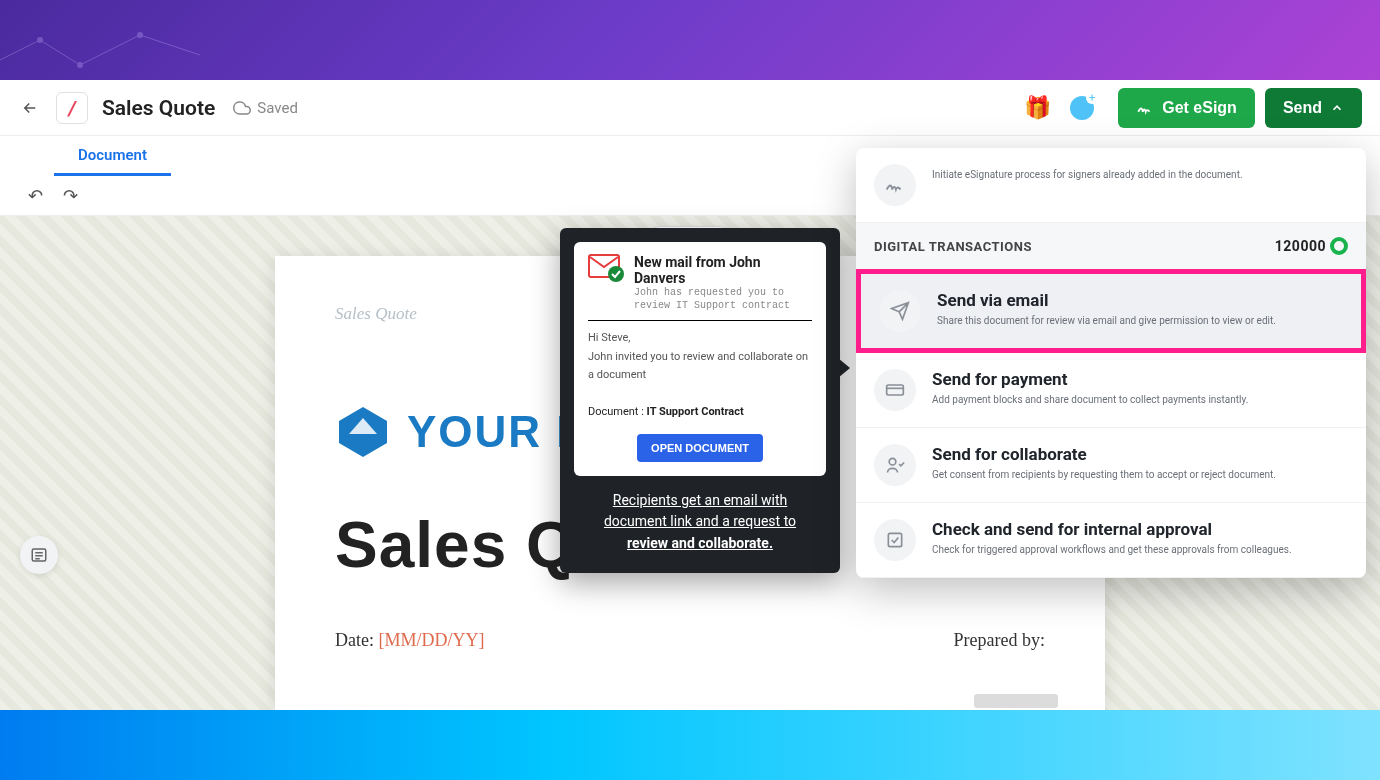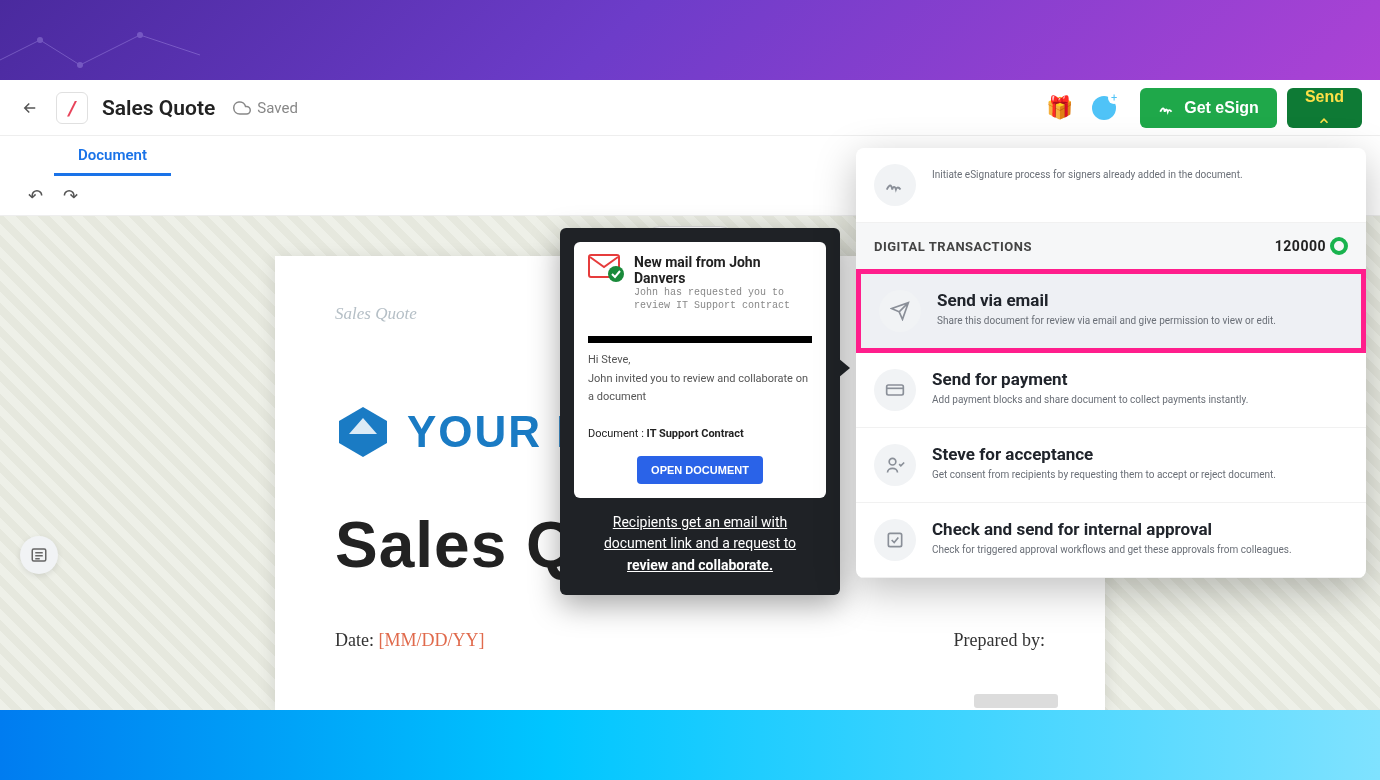--- a/index.html
+++ b/index.html
@@ -10,21 +10,21 @@
 .back { width:24px; height:24px; display:flex; align-items:center; justify-content:center; cursor:pointer; color:#555; }
 .doc-icon { width:32px; height:32px; border:1px solid #e0e0e0; border-radius:6px; display:flex; align-items:center; justify-content:center; margin-left:14px; color:#e8435a; font-style:italic; font-weight:bold; font-size:20px; }
 .doc-title { font-size:21px; font-weight:600; color:#222; margin-left:14px; }
 .saved-wrap { display:flex; align-items:center; margin-left:18px; color:#888; gap:6px; font-size:15px; }
 .spacer { flex:1; }
 .gift-icon { font-size:22px; margin-right:18px; cursor:pointer; }
 .user-icon { width:24px; height:24px; border-radius:50%; background:#4fc3f7; margin-right:24px; position:relative; cursor:pointer; }
 .user-icon::after{content:"+";position:absolute;top:-4px;right:-4px;font-size:11px;color:#4fc3f7;background:#fff;border-radius:50%;width:12px;height:12px;display:flex;align-items:center;justify-content:center;}
 .btn { height:40px; border-radius:6px; border:none; display:flex; align-items:center; padding:0 18px; font-size:16px; font-weight:600; cursor:pointer; gap:8px; }
 .btn-esign { background:#1fa84a; color:#fff; margin-right:10px; }
-.btn-send { background:#0e7a35; color:#fde047;flex-direction:column; }
+.btn-send { background:#0e7a35; color:#ffffff; }
 .tabs-row { height:40px; display:flex; align-items:flex-end; padding:0 18px; }
 .tab-pad{width:36px;}
 .tab { padding:0 24px; height:40px; display:flex; align-items:center; font-size:15px; font-weight:600; color:#1a73e8; border-bottom:3px solid #1a73e8; cursor:pointer; }
 .toolbar { height:40px; display:flex; align-items:center; padding:0 28px; gap:20px; border-bottom:1px solid #eee; }
 .tool { color:#555; cursor:pointer; font-size:18px; }
 .canvas { flex:1; background:repeating-linear-gradient(45deg,#eef0e8,#eef0e8 8px,#e6e8de 8px,#e6e8de 16px); position:relative; padding:40px 0 0 0; display:flex; justify-content:center; }
 .page { width:830px; background:#fff; box-shadow:0 4px 18px rgba(0,0,0,.12); padding:48px 60px; position:relative; }
 .outline-btn { position:absolute; left:20px; top:320px; width:38px; height:38px; border-radius:50%; background:#f1f3f5; display:flex; align-items:center; justify-content:center; color:#666; cursor:pointer; box-shadow:0 2px 6px rgba(0,0,0,.1); }
 .page-label { color:#b5bfc6; font-size:17px; font-style:italic; font-family:Georgia,serif; margin-bottom:6px; }
 .divider-sm { width:70px; height:3px; background:#2a87e0; border-radius:2px; position:absolute; right:332px; top:50px; opacity:.4; }
@@ -43,21 +43,21 @@
 .fly-item { display:flex; gap:16px; padding:16px 18px; cursor:pointer; border-bottom:1px solid #f1f1f1; }
 .fly-item.highlight { border:5px solid #ff1e8c; background:#eef0f4; }
 .fly-icon { width:42px; height:42px; border-radius:50%; background:#f1f3f5; display:flex; align-items:center; justify-content:center; color:#8a8f98; flex-shrink:0; font-size:18px; }
 .fly-body { flex:1; }
 .fly-title { font-size:17px; font-weight:700; color:#20242b; display:flex; align-items:center; gap:10px; }
 .rec-badge { background:#2a72e8; color:#fff; font-size:12px; font-weight:700; padding:2px 8px; border-radius:4px; }
 .fly-desc { font-size:10px; color:#6a6f77; margin-top:4px; line-height:1.45; }
 .tooltip-card { position:absolute; left:560px; top:228px; width:280px; background:#1f2226; border-radius:6px; padding:14px 14px 18px 14px; z-index:4; box-shadow:0 10px 30px rgba(0,0,0,.35); }
 .tt-arrow { position:absolute; right:-10px; top:130px; width:0; height:0; border-top:10px solid transparent; border-bottom:10px solid transparent; border-left:12px solid #1f2226; }
 .tt-inner { background:#fff; border-radius:6px; padding:12px 14px 14px 14px; }
-.tt-head { display:flex; gap:10px; align-items:flex-start; border-bottom:7px solid #000000; padding-bottom:24px; margin-bottom:8px; }
+.tt-head { display:flex; gap:10px; align-items:flex-start; border-bottom:1px solid #000000; padding-bottom:8px; margin-bottom:8px; }
 .tt-mail-icn { width:36px; height:28px; position:relative; flex-shrink:0; }
 .tt-title { font-size:14px; font-weight:700; color:#222; }
 .tt-sub { font-size:10px; color:#888; line-height:1.3;font-family:Liberation Mono, monospace; }
 .tt-body { font-size:11px; color:#555; line-height:1.7; }
 .tt-doc { font-size:11px; color:#222; margin-top:18px; }
 .tt-doc b { font-weight:700; }
 .tt-btn { background:#2a63e8; color:#fff; border:none; border-radius:4px; padding:8px 14px; font-size:11px; font-weight:700; margin-top:12px; cursor:pointer; display:block; margin-left:auto; margin-right:auto; }
 .tt-caption { color:#fff; text-align:center; font-size:14px; line-height:1.55; margin-top:14px;text-decoration:underline; }
 .bottom-band { position:absolute; left:0; right:0; bottom:0; height:70px; background:linear-gradient(90deg,#007cf0 0%,#00c6ff 40%,#7fe2ff 100%); }
 .scroll-slot{position:absolute;right:322px;bottom:72px;width:84px;height:14px;background:#dcdcdc;border-radius:3px;}
@@ -214,21 +214,21 @@
     </div>
   </div>
   <div class="fly-item">
     <div class="fly-icon">
         <svg width="20" height="20" viewBox="0 0 24 24" fill="none" stroke="currentColor" stroke-width="2">
           <circle cx="9" cy="8" r="4"></circle>
           <path d="M3 21c0-3 3-5 6-5s6 2 6 5M17 11l2 2 4-4"></path>
         </svg>
       </div>
     <div class="fly-body">
-      <div class="fly-title">Steve for acceptance</div>
+      <div class="fly-title">Send for collaborate</div>
       <div class="fly-desc">Get consent from recipients by requesting them to accept or reject document.</div>
     </div>
   </div>
   <div class="fly-item">
     <div class="fly-icon">
         <svg width="20" height="20" viewBox="0 0 24 24" fill="none" stroke="currentColor" stroke-width="2">
           <rect x="4" y="4" width="16" height="16" rx="2"></rect>
           <path d="M8 12l3 3 5-6"></path>
         </svg>
       </div>

